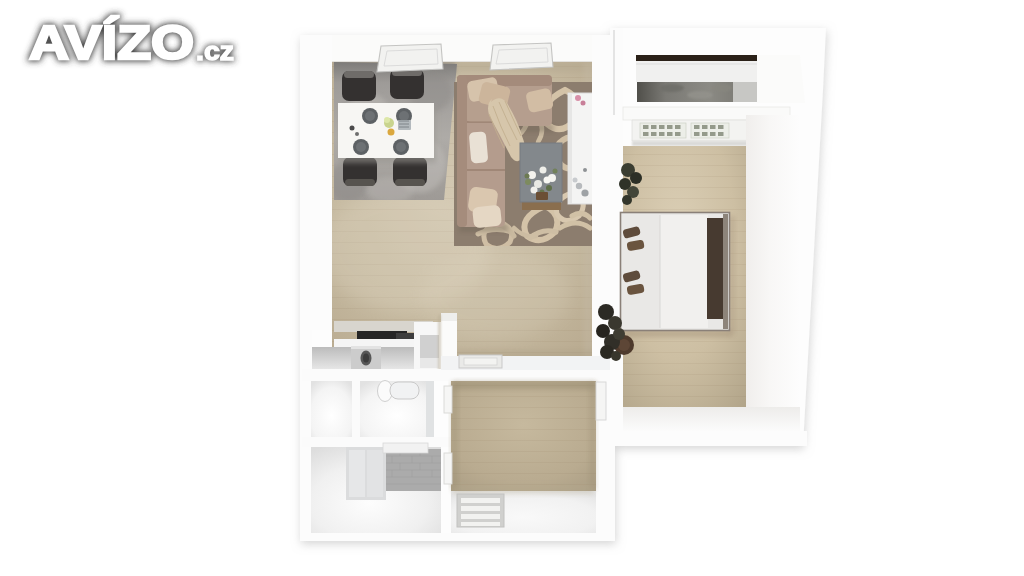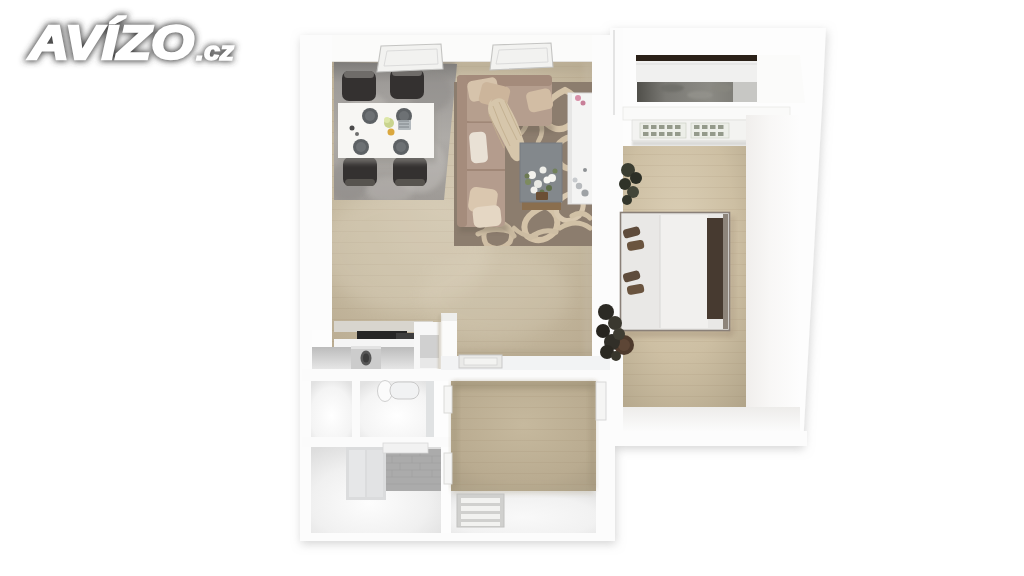--- a/index.html
+++ b/index.html
@@ -1,17 +1,17 @@
 <!DOCTYPE html>
 <html><head>
 <meta charset="utf-8">
 <style>
   html,body{margin:0;padding:0;background:#ffffff;}
   .stage{position:relative;width:1024px;height:576px;background:#a21caf;overflow:hidden;
-         font-family:"Liberation Sans", sans-serif;font-style:italic;}
+         font-family:"Liberation Sans", sans-serif;}
 </style>
 </head>
 <body>
 <div class="stage">
 <svg width="1024" height="576" viewBox="0 0 1024 576" xmlns="http://www.w3.org/2000/svg">
 <defs>
   <filter id="blur1" x="-40%" y="-40%" width="180%" height="180%">
           <feGaussianBlur stdDeviation="1.2"></feGaussianBlur>
         </filter>
   <filter id="blur2" x="-40%" y="-40%" width="180%" height="180%">

